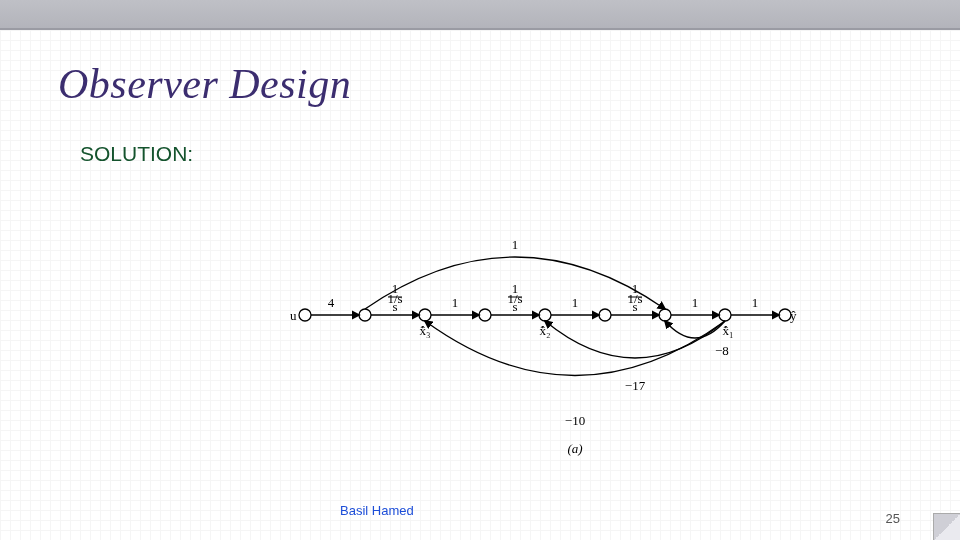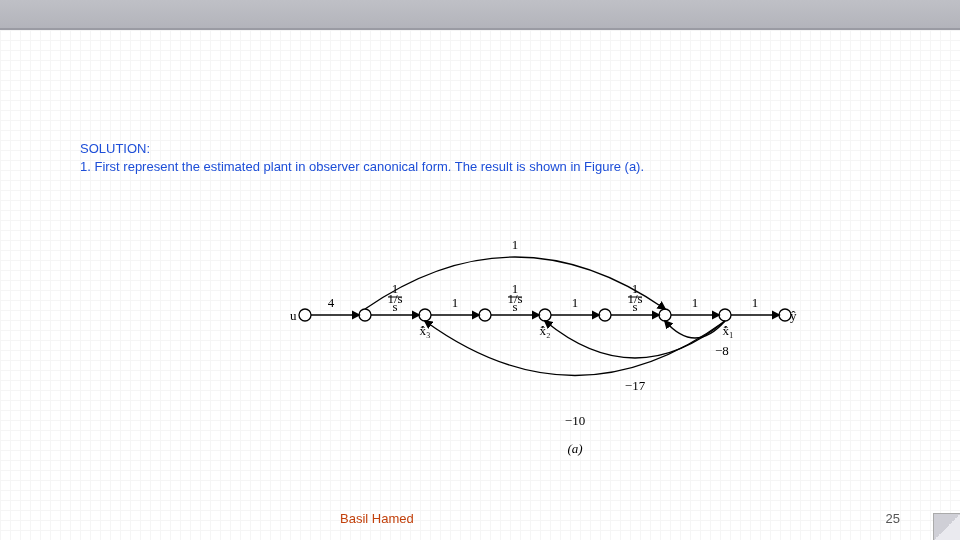--- a/index.html
+++ b/index.html
@@ -7,39 +7,39 @@
   .grid{position:absolute;inset:0;
     background-image:
       linear-gradient(#e9e9e9 1px,transparent 1px),
       linear-gradient(90deg,#e9e9e9 1px,transparent 1px),
       linear-gradient(#d9d9d9 1px,transparent 1px),
       linear-gradient(90deg,#d9d9d9 1px,transparent 1px);
     background-size:10px 10px,10px 10px,50px 50px,50px 50px;
     opacity:.45}
   .topbar{position:absolute;top:0;left:0;right:0;height:28px;background:linear-gradient(#bfc0c6,#b3b4bb);border-bottom:2px solid #9a9ba3}
   .title{position:absolute;top:60px;left:58px;font-size:42px;font-family:"Comic Sans MS","Segoe Script",cursive;color:#3b2d6f;letter-spacing:.5px;font-style:italic}
-  .body{position:absolute;top:140px;left:80px;right:60px;font-size:13px;color:#1d4ed8;line-height:1.35}
+  .body{position:absolute;top:140px;left:80px;right:60px;font-size:21px;color:#14532d;line-height:1.35}
   .body p{margin:0}
-  .footer-name{position:absolute;bottom:14px;left:340px;font-size:13px;color:#c2410c}
+  .footer-name{position:absolute;bottom:22px;left:340px;font-size:13px;color:#1d4ed8}
   .footer-page{position:absolute;bottom:14px;right:60px;font-size:13px;color:#555}
   .corner{position:absolute;bottom:0;right:0;width:26px;height:26px;background:linear-gradient(135deg,#cfcfd6 0 50%,#eaeaef 50% 100%);border-top:1px solid #aaa;border-left:1px solid #aaa}
   .diagram{position:absolute;top:235px;left:285px;width:550px;height:225px}
   .diagram svg{width:100%;height:100%}
   .diagram text{font-family:"Times New Roman",serif;font-size:13px}
 </style>
 </head>
 <body>
 <div class="slide">
   <div class="grid"></div>
   <div class="topbar"></div>
 
+  <div class="title">Observer Design</div>
 
   <div class="body">
     <p>SOLUTION:</p>
-    <p>1. First represent the estimated plant in observer canonical form. The result is shown in Figure (a).</p>
   </div>
 
   <div class="diagram">
     <svg viewBox="0 0 550 225">
       <defs>
         <marker id="ar" viewBox="0 0 10 10" refX="8" refY="5" markerWidth="7" markerHeight="7" orient="auto">
           <path d="M0 0 L10 5 L0 10 z" fill="#000"></path>
         </marker>
       </defs>
 

